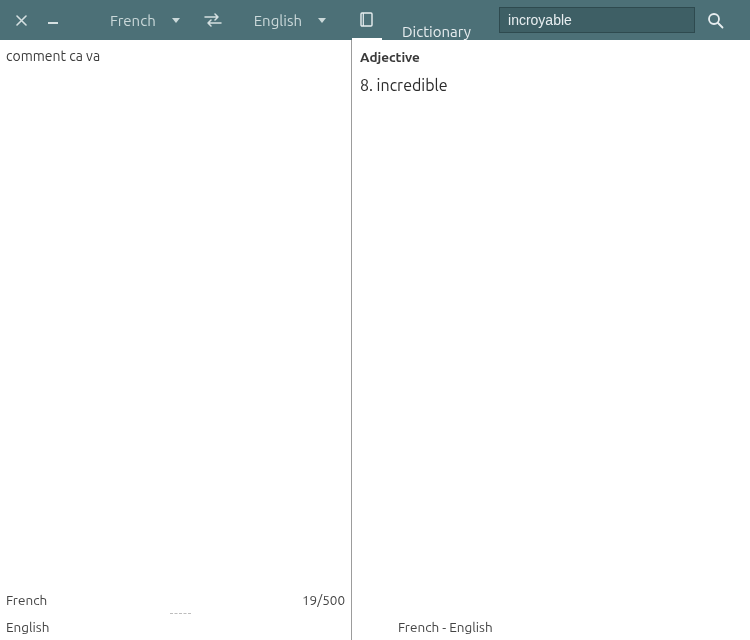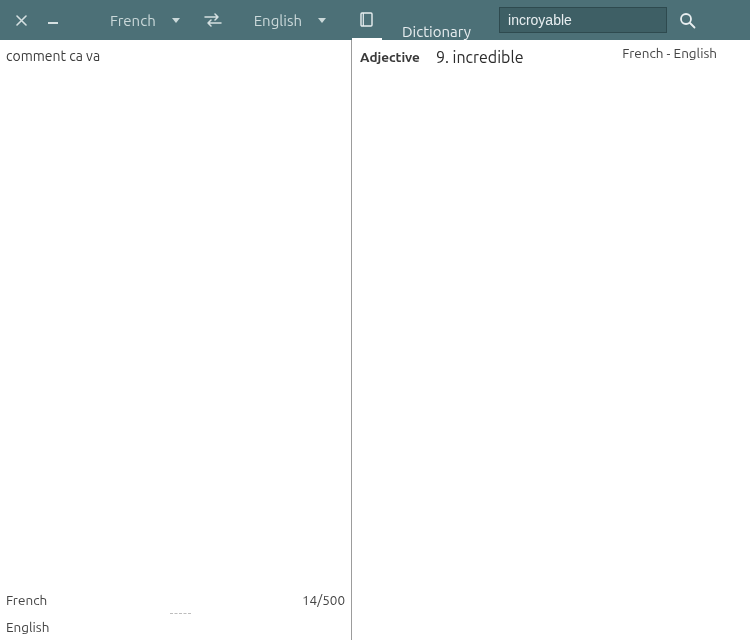--- a/index.html
+++ b/index.html
@@ -53,21 +53,21 @@
   }
   .dict-toggle.active::after {
     content: "";
     position: absolute;
     left: 2px; right: 2px; bottom: 0;
     height: 2px;
     background: #fff;
   }
   .search-box {
     height: 26px;
-    width: 168px;
+    width: 196px;
     background: #3e5f65;
     border: 1px solid #2e4a4f;
     padding: 0 8px;
     color: #e8eef0;
     font-size: 14px;
     outline: none;
     margin-left: 10px;
   }
   .search-btn {
     width: 36px;
@@ -84,20 +84,21 @@
   }
   .left {
     width: 352px;
     display: flex;
     flex-direction: column;
     border-right: 1px solid #9c9c9c;
   }
   .right {
     width: 371px;
     display: flex;
+    flex-direction: column;
     padding: 0;
   }
   .text-area {
     flex: 1;
     padding: 8px 6px;
     font-size: 14px;
     color: #3c3c3c;
     position: relative;
   }
   .lang-row {
@@ -189,29 +190,29 @@
   </div>
 </div>
 
 <div class="main">
   <div class="left">
     <div class="text-area">
       <span>comment ca va</span>
     </div>
     <div class="lang-row">
       <span>French</span>
-      <span>14/500</span>
+      <span>19/500</span>
     </div>
     <div class="divider-h"></div>
     <div class="lang-row">
       <span>English</span>
     </div>
   </div>
 
   <div class="right">
     <div class="pos">Adjective</div>
-    <div class="def">9. incredible</div>
+    <div class="def">8. incredible</div>
     <div style="flex:1"></div>
     <div class="right-footer">
       <span>French - English</span>
     </div>
   </div>
 </div>
 
 </body></html>

